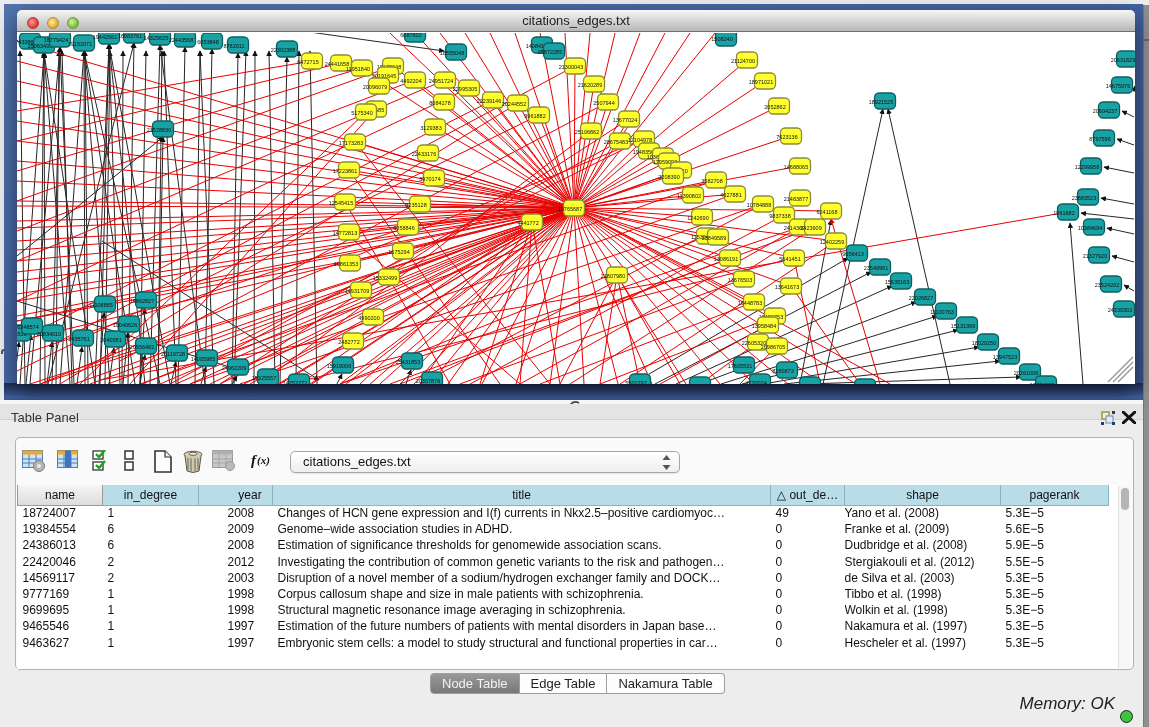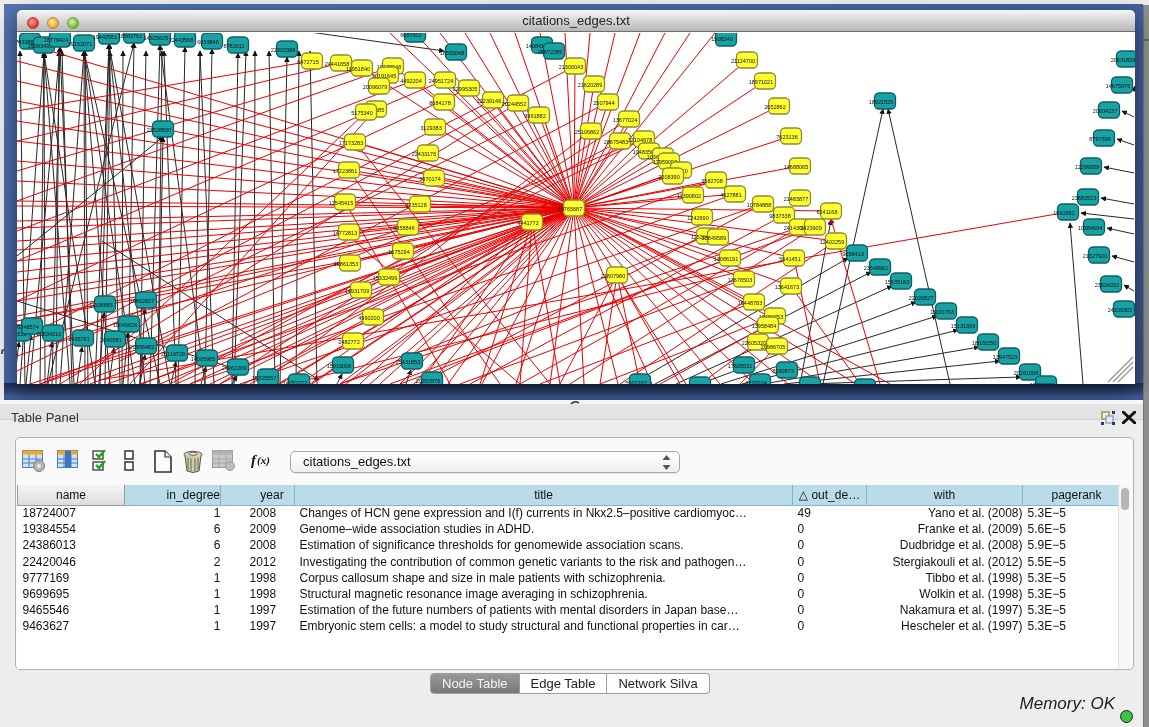--- a/index.html
+++ b/index.html
@@ -24,22 +24,22 @@
   border:1px solid #b2b2b2; border-radius:5px; }
 #combo { position:absolute; left:274px; top:13px; width:390px; height:22px; border:1px solid #a6a6a6;
   border-radius:5px; background:linear-gradient(#ffffff,#efefef); font-size:13px; color:#111;
   line-height:20px; padding-left:12px; box-shadow:0 1px 1px rgba(0,0,0,.08);}
 #tablewrap { position:absolute; left:1px; top:47px; width:1104px; height:184px; overflow:hidden; background:#fff; }
 table { border-collapse:collapse; table-layout:fixed; width:1087px; font-size:12px; }
 th { height:20px; background:#b9dce9; border:1px solid #89b2c2; border-top:none; font-weight:normal;
   text-align:center; padding:0; font-size:12px; color:#111; }
 th.c1 { background:linear-gradient(#f5f5f5,#dcdcdc); border-color:#9a9a9a; }
 td { height:16.2px; padding:0 0 0 5px; white-space:nowrap; overflow:hidden; color:#111; }
-td.c6 { text-align:right; padding:0; }
-.c1 { width:107px;margin-top:36px; } .c2 { width:96px;text-align:right; } .c3 { width:74px;padding-left:29px; } .c4 { width:498px; }
+td.c6 { text-align:left; padding:0; }
+.c1 { width:85px;margin-top:36px; } .c2 { width:96px; } .c3 { width:74px;padding-left:29px; } .c4 { width:498px; }
 .c5 { width:74px; } .c6 { width:156px; } .c7 { width:108px; }
 #vsb { position:absolute; right:3px; top:48px; width:12px; height:182px; background:#f6f6f6; border-left:1px solid #e0e0e0;}
 #vsb div { position:absolute; left:2px; top:2px; width:8px; height:22px; border-radius:4px; background:#b5b5b5; }
 #tabs { position:absolute; left:430px; top:273px; height:21px; display:flex; font-size:13px; }
 #tabs div { border:1px solid #9e9e9e; background:#fdfdfd; color:#222; line-height:19px; padding:0 11px; border-left:none; }
 #tabs div:first-child { border-left:1px solid #9e9e9e; border-radius:4px 0 0 4px;
   background:linear-gradient(#999,#787878); color:#f4f4f4; }
 #tabs div:last-child { border-radius:0 4px 4px 0; }
 #mem { position:absolute; right:28px; top:294px; font-size:17px; color:#222;font-style:italic; }
 #memdot { position:absolute; right:10px; top:310px; width:13px; height:13px; border-radius:50%;
@@ -682,21 +682,21 @@
    </div>
    <div id="tablewrap">
     <table>
      <tbody>
             <tr>
               <th class="c1">name</th>
               <th class="c2">in_degree</th>
               <th class="c3">year</th>
               <th class="c4">title</th>
          <th class="c5">△ out_de…</th>
-              <th class="c6">with</th>
+              <th class="c6">shape</th>
               <th class="c7">pagerank</th>
             </tr>
      <tr>
               <td class="c1">18724007</td>
               <td class="c2">1</td>
               <td class="c3">2008</td>
               <td class="c4">Changes of HCN gene expression and I(f) currents in Nkx2.5–positive cardiomyoc…</td>
               <td class="c5">49</td>
               <td class="c6">Yano et al. (2008)</td>
               <td class="c7">5.3E−5</td>
@@ -720,20 +720,29 @@
               <td class="c7">5.9E−5</td>
             </tr>
 <tr>
               <td class="c1">22420046</td>
               <td class="c2">2</td>
               <td class="c3">2012</td>
               <td class="c4">Investigating the contribution of common genetic variants to the risk and pathogen…</td>
               <td class="c5">0</td>
               <td class="c6">Stergiakouli et al. (2012)</td>
               <td class="c7">5.5E−5</td>
+            </tr>
+<tr>
+              <td class="c1">14569117</td>
+              <td class="c2">2</td>
+              <td class="c3">2003</td>
+              <td class="c4">Disruption of a novel member of a sodium/hydrogen exchanger family and DOCK…</td>
+              <td class="c5">0</td>
+              <td class="c6">de Silva et al. (2003)</td>
+              <td class="c7">5.3E−5</td>
             </tr>
 <tr>
               <td class="c1">9777169</td>
               <td class="c2">1</td>
               <td class="c3">1998</td>
               <td class="c4">Corpus callosum shape and size in male patients with schizophrenia.</td>
               <td class="c5">0</td>
               <td class="c6">Tibbo et al. (1998)</td>
               <td class="c7">5.3E−5</td>
             </tr>
@@ -767,17 +776,17 @@
     </tbody>
         </table>
    </div>
    <div id="vsb">
         <div></div>
       </div>
  </div>
  <div id="tabs">
       <div>Node Table</div>
       <div>Edge Table</div>
-      <div>Network Silva</div>
+      <div>Nakamura Table</div>
     </div>
  <div id="mem">Memory: OK</div>
     <div id="memdot"></div>
 </div>
 
 </body></html>

